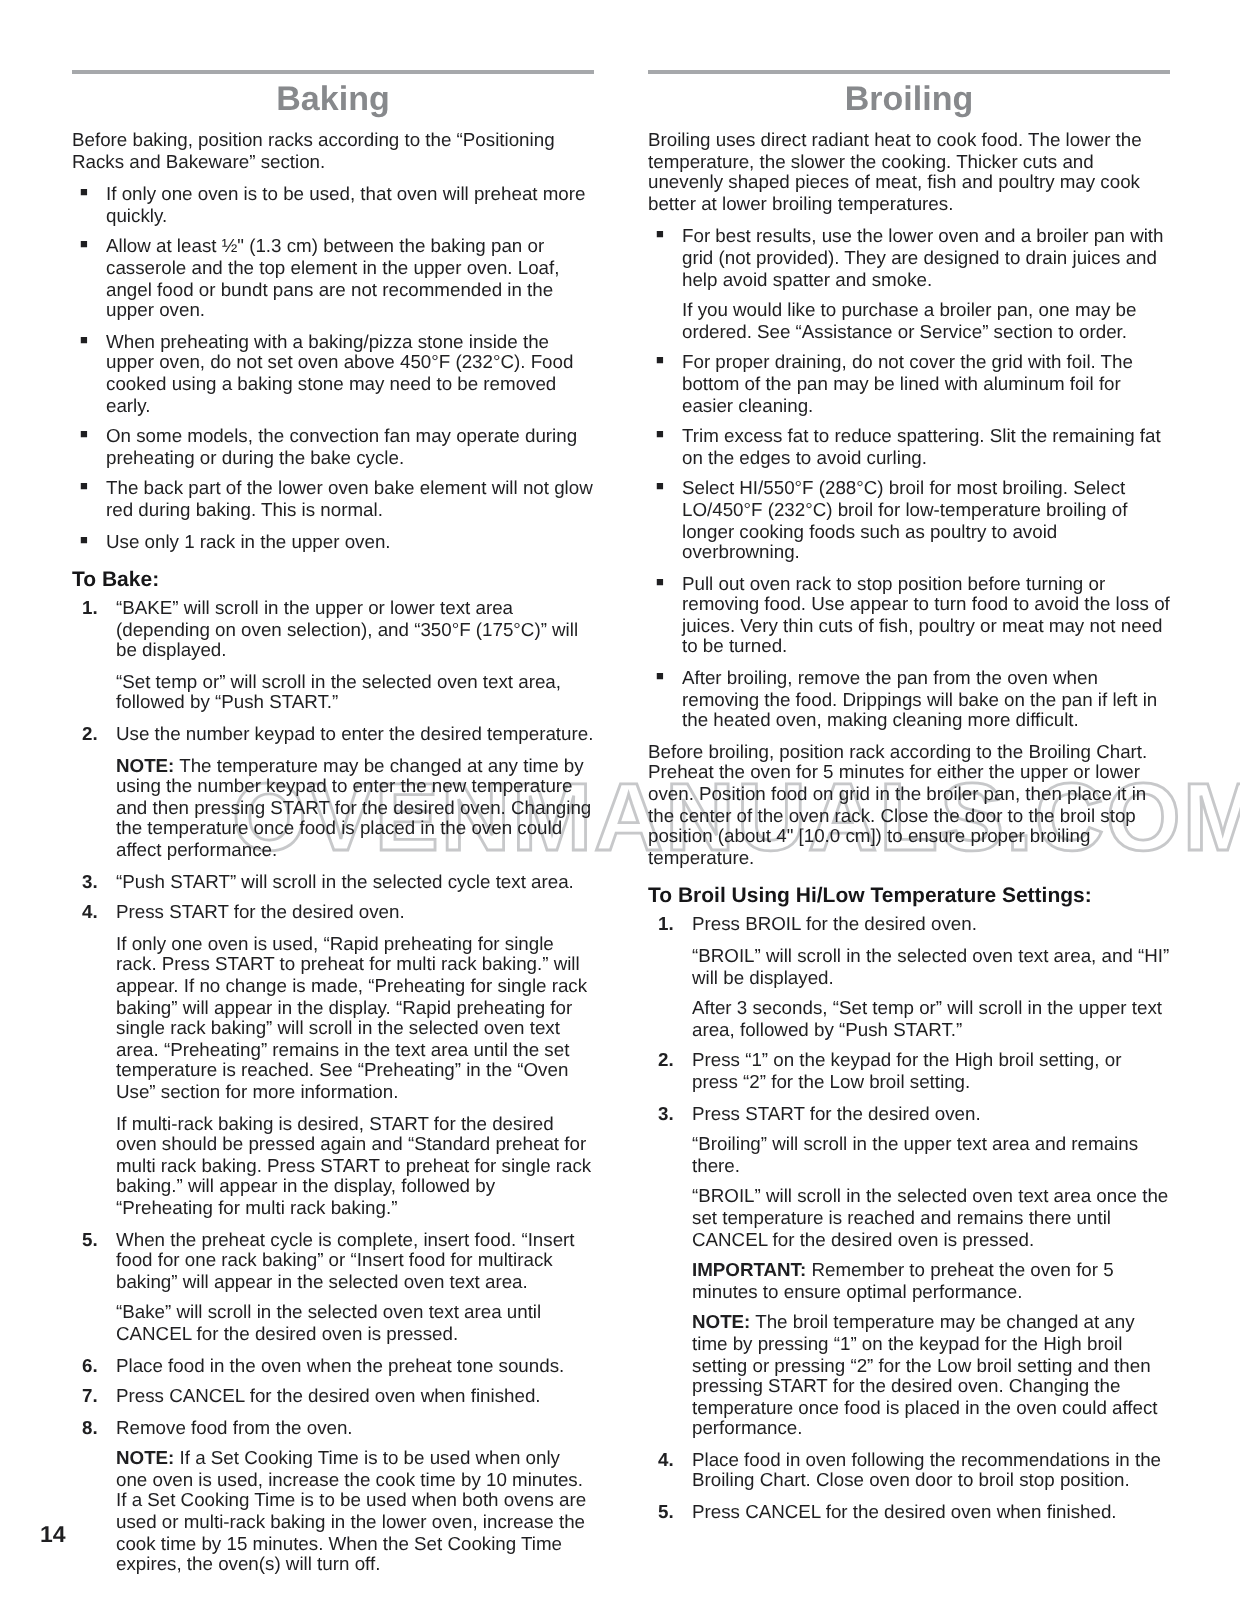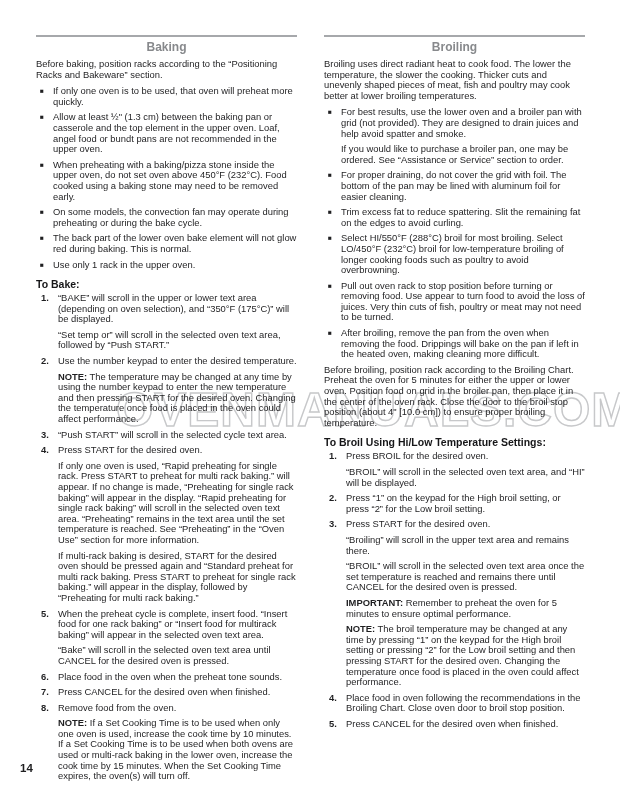--- a/index.html
+++ b/index.html
@@ -15,21 +15,21 @@
     text-stroke:1.4px #c7c8ca;
     margin-left:20px;
   }
   .columns {
     position:absolute; left:36px; top:35px; width:549px;
     display:flex; gap:27px; z-index:1;
   }
   .col { flex:1; min-width:0; }
   .rule { border:0; border-top:2px solid #a6a8ab; margin:0 0 3px 0; }
   .title {
-    font-size:12px; font-weight:bold; color:#87898c;
+    font-size:17px; font-weight:bold; color:#87898c;
     text-align:center; margin:0 0 5px 0;
   }
   p { margin:0 0 5px 0; font-size:9.4px; line-height:10.6px; }
   .intro { margin-bottom:6px; }
   .item { display:flex; margin:0 0 5px 0; }
   .item .mk {
     flex:0 0 17px; padding-left:4px; box-sizing:border-box;
     font-size:6.5px; line-height:10.6px; color:#1f1f21;
   }
   .item .num {
@@ -202,20 +202,21 @@
       <div class="after">
           <p>Before broiling, position rack according to the Broiling Chart. Preheat the oven for 5 minutes for either the upper or lower oven. Position food on grid in the broiler pan, then place it in the center of the oven rack. Close the door to the broil stop position (about 4" [10.0 cm]) to ensure proper broiling temperature.</p>
         </div>
       <h2>To Broil Using Hi/Low Temperature Settings:</h2>
       <div class="steps">
           <div class="item">
             <span class="num">1.</span>
             <div class="body">
               <p>Press BROIL for the desired oven.</p>
               <p>“BROIL” will scroll in the selected oven text area, and “HI” will be displayed.</p>
+              <p>After 3 seconds, “Set temp or” will scroll in the upper text area, followed by “Push START.”</p>
             </div>
           </div>
           <div class="item">
             <span class="num">2.</span>
             <div class="body">
               <p>Press “1” on the keypad for the High broil setting, or press “2” for the Low broil setting.</p>
             </div>
           </div>
           <div class="item">
             <span class="num">3.</span>

